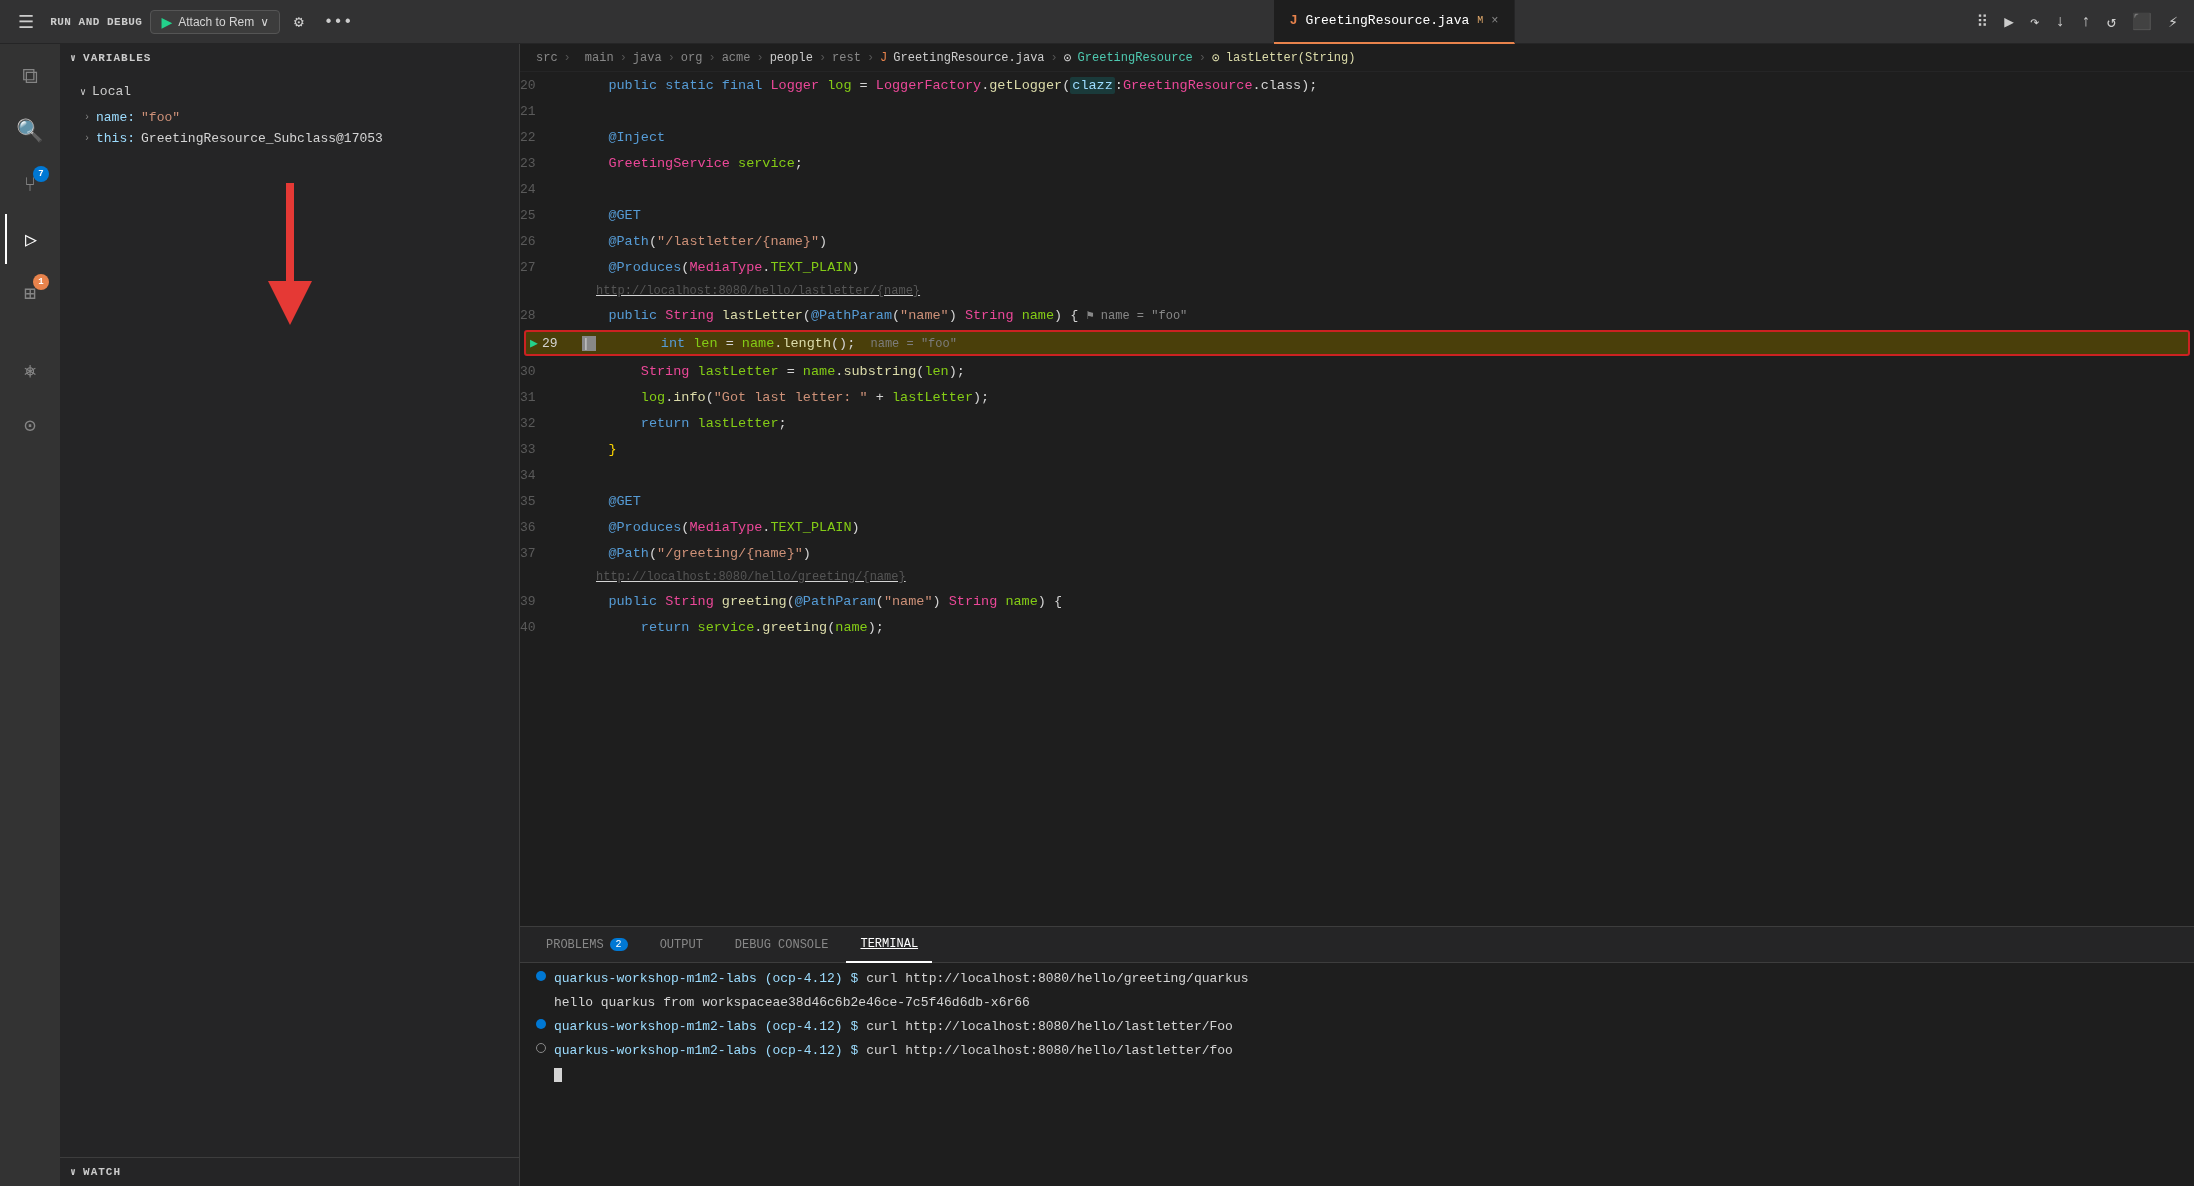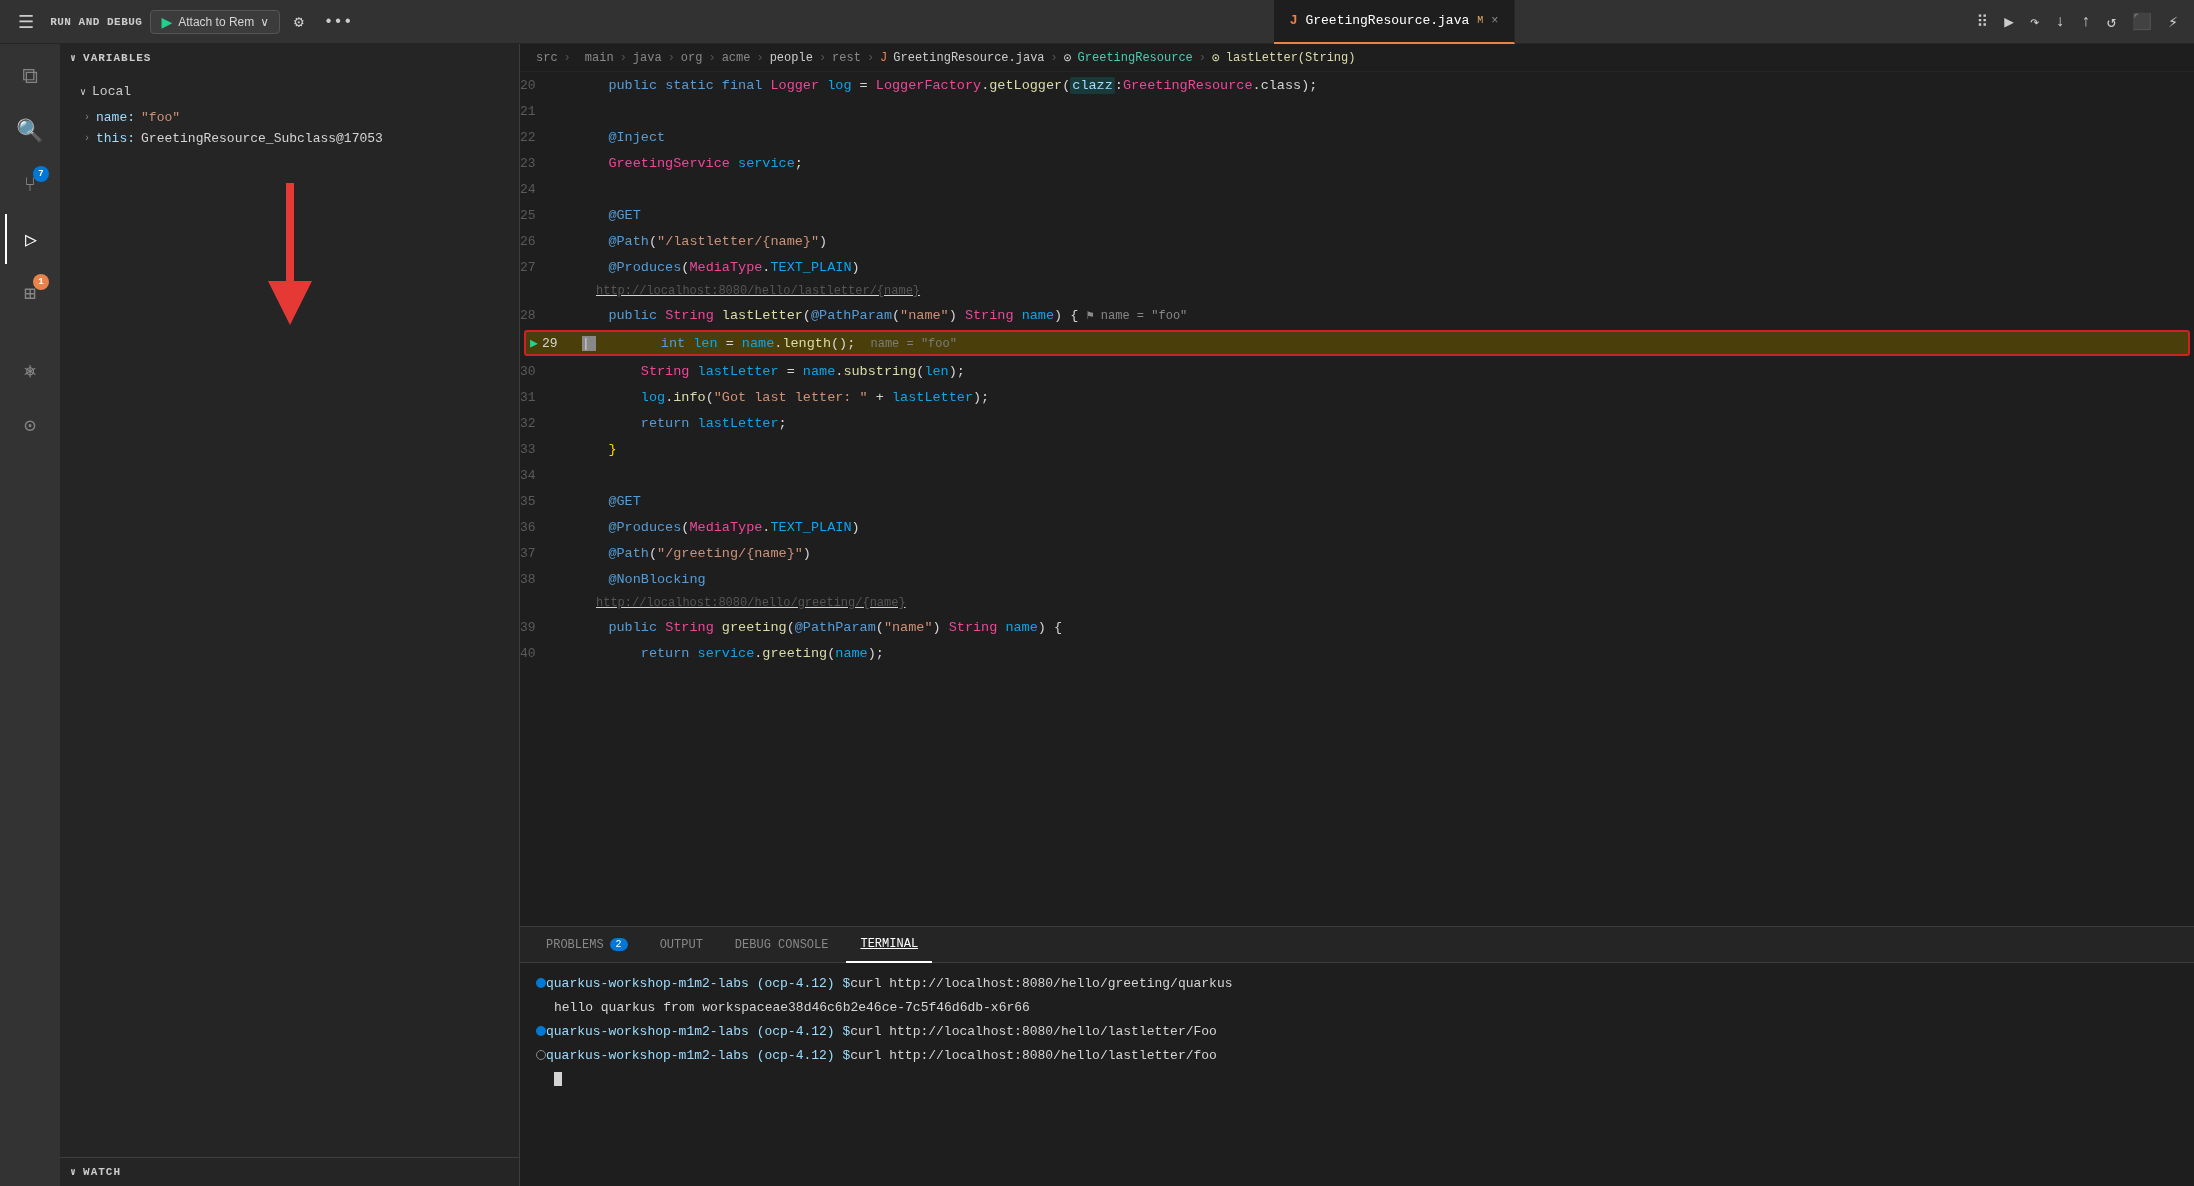--- a/index.html
+++ b/index.html
@@ -309,21 +309,21 @@
       font-size: 12px;
       margin-left: 8px;
     }
 
     
     .kw { color: #569cd6; }
     .type { color: #ec4899; }
     .str { color: #ce9178; }
     .fn { color: #dcdcaa; }
     .annotation { color: #569cd6; }
-    .var-ref { color: #0ea5e9; margin-top: 37px; }
+    .var-ref { color: #84cc16; margin-top: 37px; }
 
     
     .tooltip-line {
       display: flex;
       align-items: center;
       min-height: 22px;
       padding: 0 8px 0 0;
       text-decoration: underline;
     }
     .tooltip-content {
@@ -373,22 +373,23 @@
       margin-left: 6px;
     }
     .terminal-content {
       flex: 1;
       padding: 8px 16px;
       font-size: 13px;
       overflow: hidden;
     }
     .term-line {
       display: flex;
-      align-items: center;
+      align-items: flex-start;
       min-height: 24px;
+      gap: 8px;
     }
     .term-dot {
       width: 10px;
       height: 10px;
       border-radius: 50%;
       flex-shrink: 0;
     }
     .dot-blue { background: #0078d4; }
     .dot-empty { background: transparent; border: 1.5px solid #888; }
     .term-prompt { color: #9cdcfe; }
@@ -624,24 +625,20 @@
       <div class="code-line">
         <span class="line-num">36</span>
         <span class="line-content">    <span class="annotation">@Produces</span>(<span class="type">MediaType</span>.<span class="var-ref">TEXT_PLAIN</span>)</span>
       </div>
 
       <div class="code-line">
         <span class="line-num">37</span>
         <span class="line-content">    <span class="annotation">@Path</span>(<span class="str">"/greeting/{name}"</span>)</span>
       </div>
 
-      <div class="code-line">
-        <span class="line-num">38</span>
-        <span class="line-content">    <span class="annotation">@NonBlocking</span></span>
-      </div>
 
       <div class="tooltip-line">
         <span class="tooltip-content">http://localhost:8080/hello/greeting/{name}</span>
       </div>
 
       <div class="code-line">
         <span class="line-num">39</span>
         <span class="line-content">    <span class="kw">public</span> <span class="type">String</span> <span class="fn">greeting</span>(<span class="annotation">@PathParam</span>(<span class="str">"name"</span>) <span class="type">String</span> <span class="var-ref">name</span>) {</span>
       </div>
 

